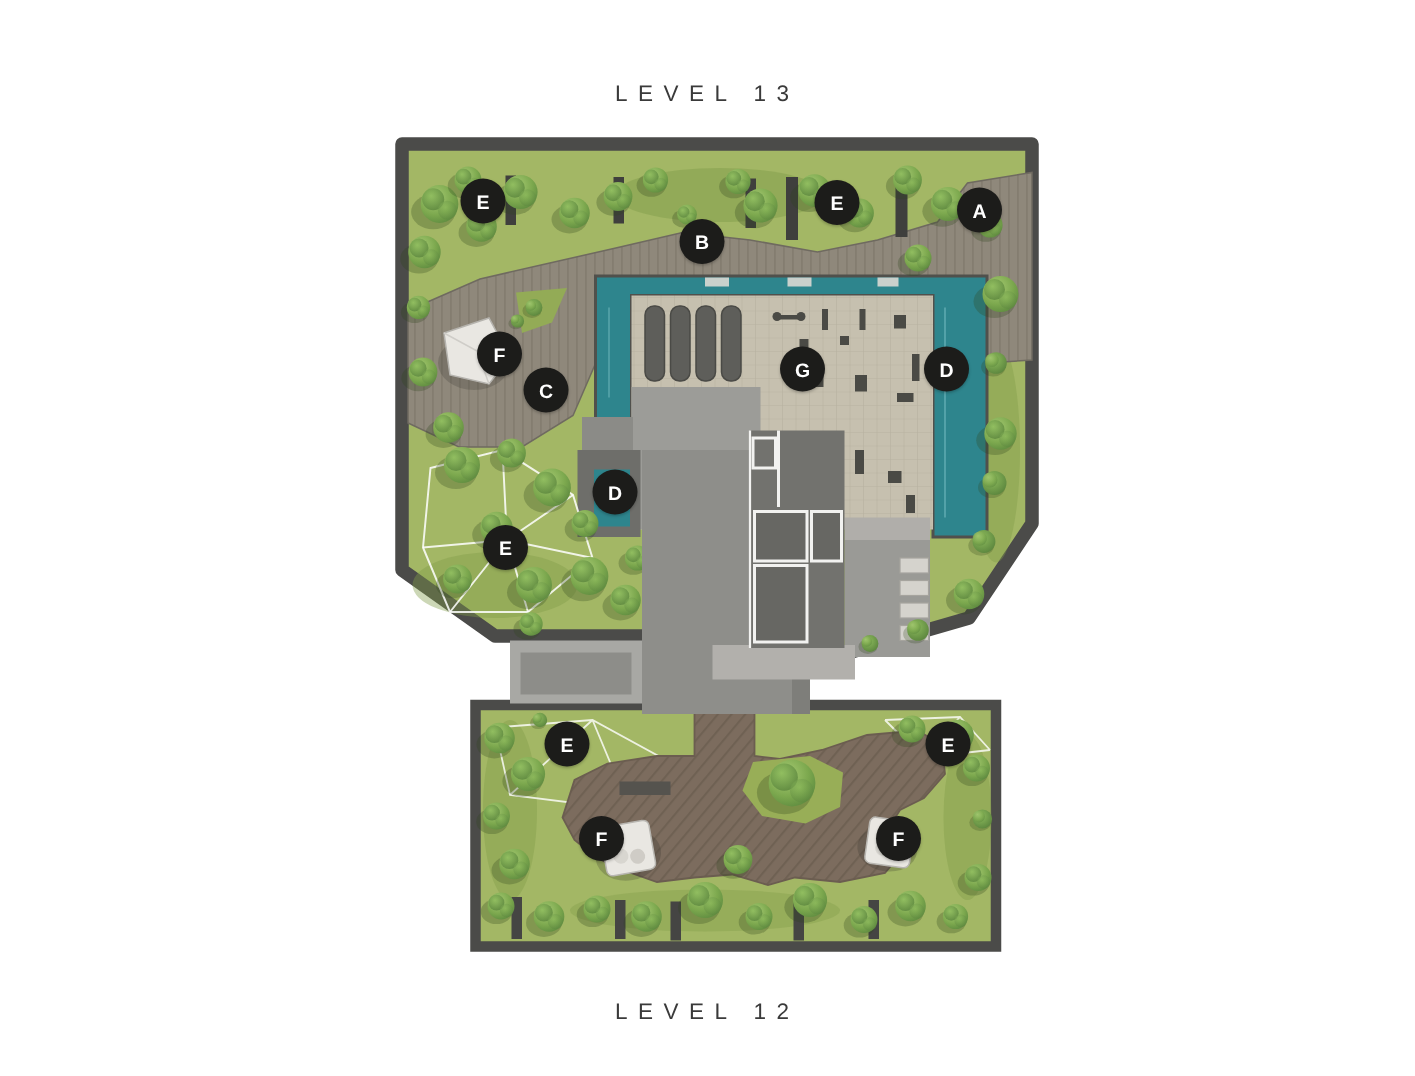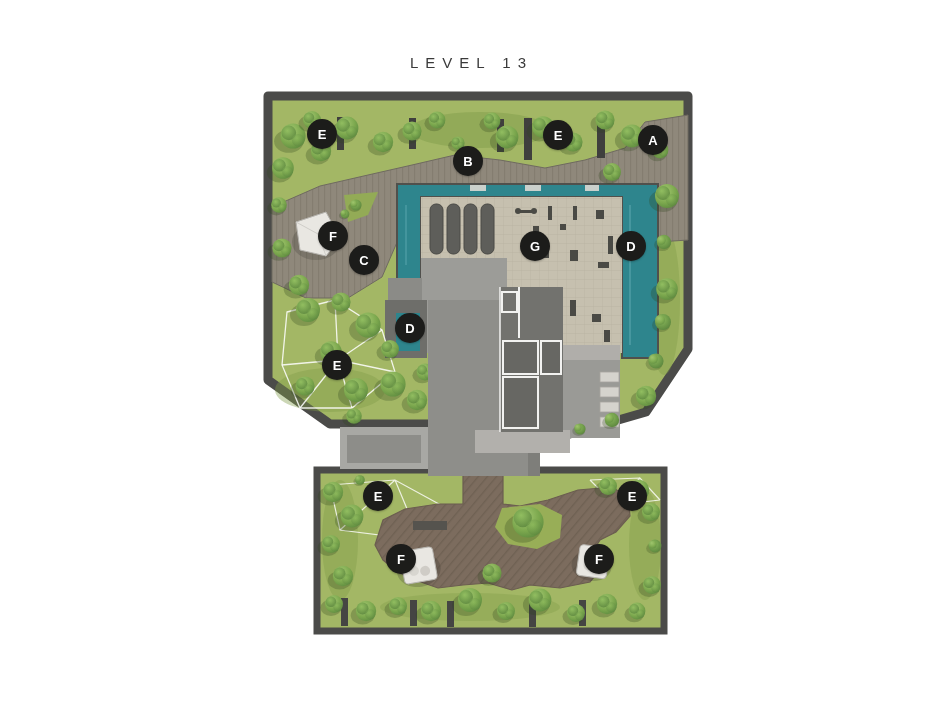--- a/index.html
+++ b/index.html
@@ -277,13 +277,14 @@
       <div class="marker" style="left: 535px; top: 246px;">G</div>
       <div class="marker" style="left: 631px; top: 246px;">D</div>
       <div class="marker" style="left: 410px; top: 328px;">D</div>
       <div class="marker" style="left: 337px; top: 365px;">E</div>
       <div class="marker" style="left: 378px; top: 496px;">E</div>
       <div class="marker" style="left: 632px; top: 496px;">E</div>
       <div class="marker" style="left: 401px; top: 559px;">F</div>
       <div class="marker" style="left: 599px; top: 559px;">F</div>
     </div>
 
+  <div class="title title-bottom">LEVEL 12</div>
 </div>
 
 </body></html>

